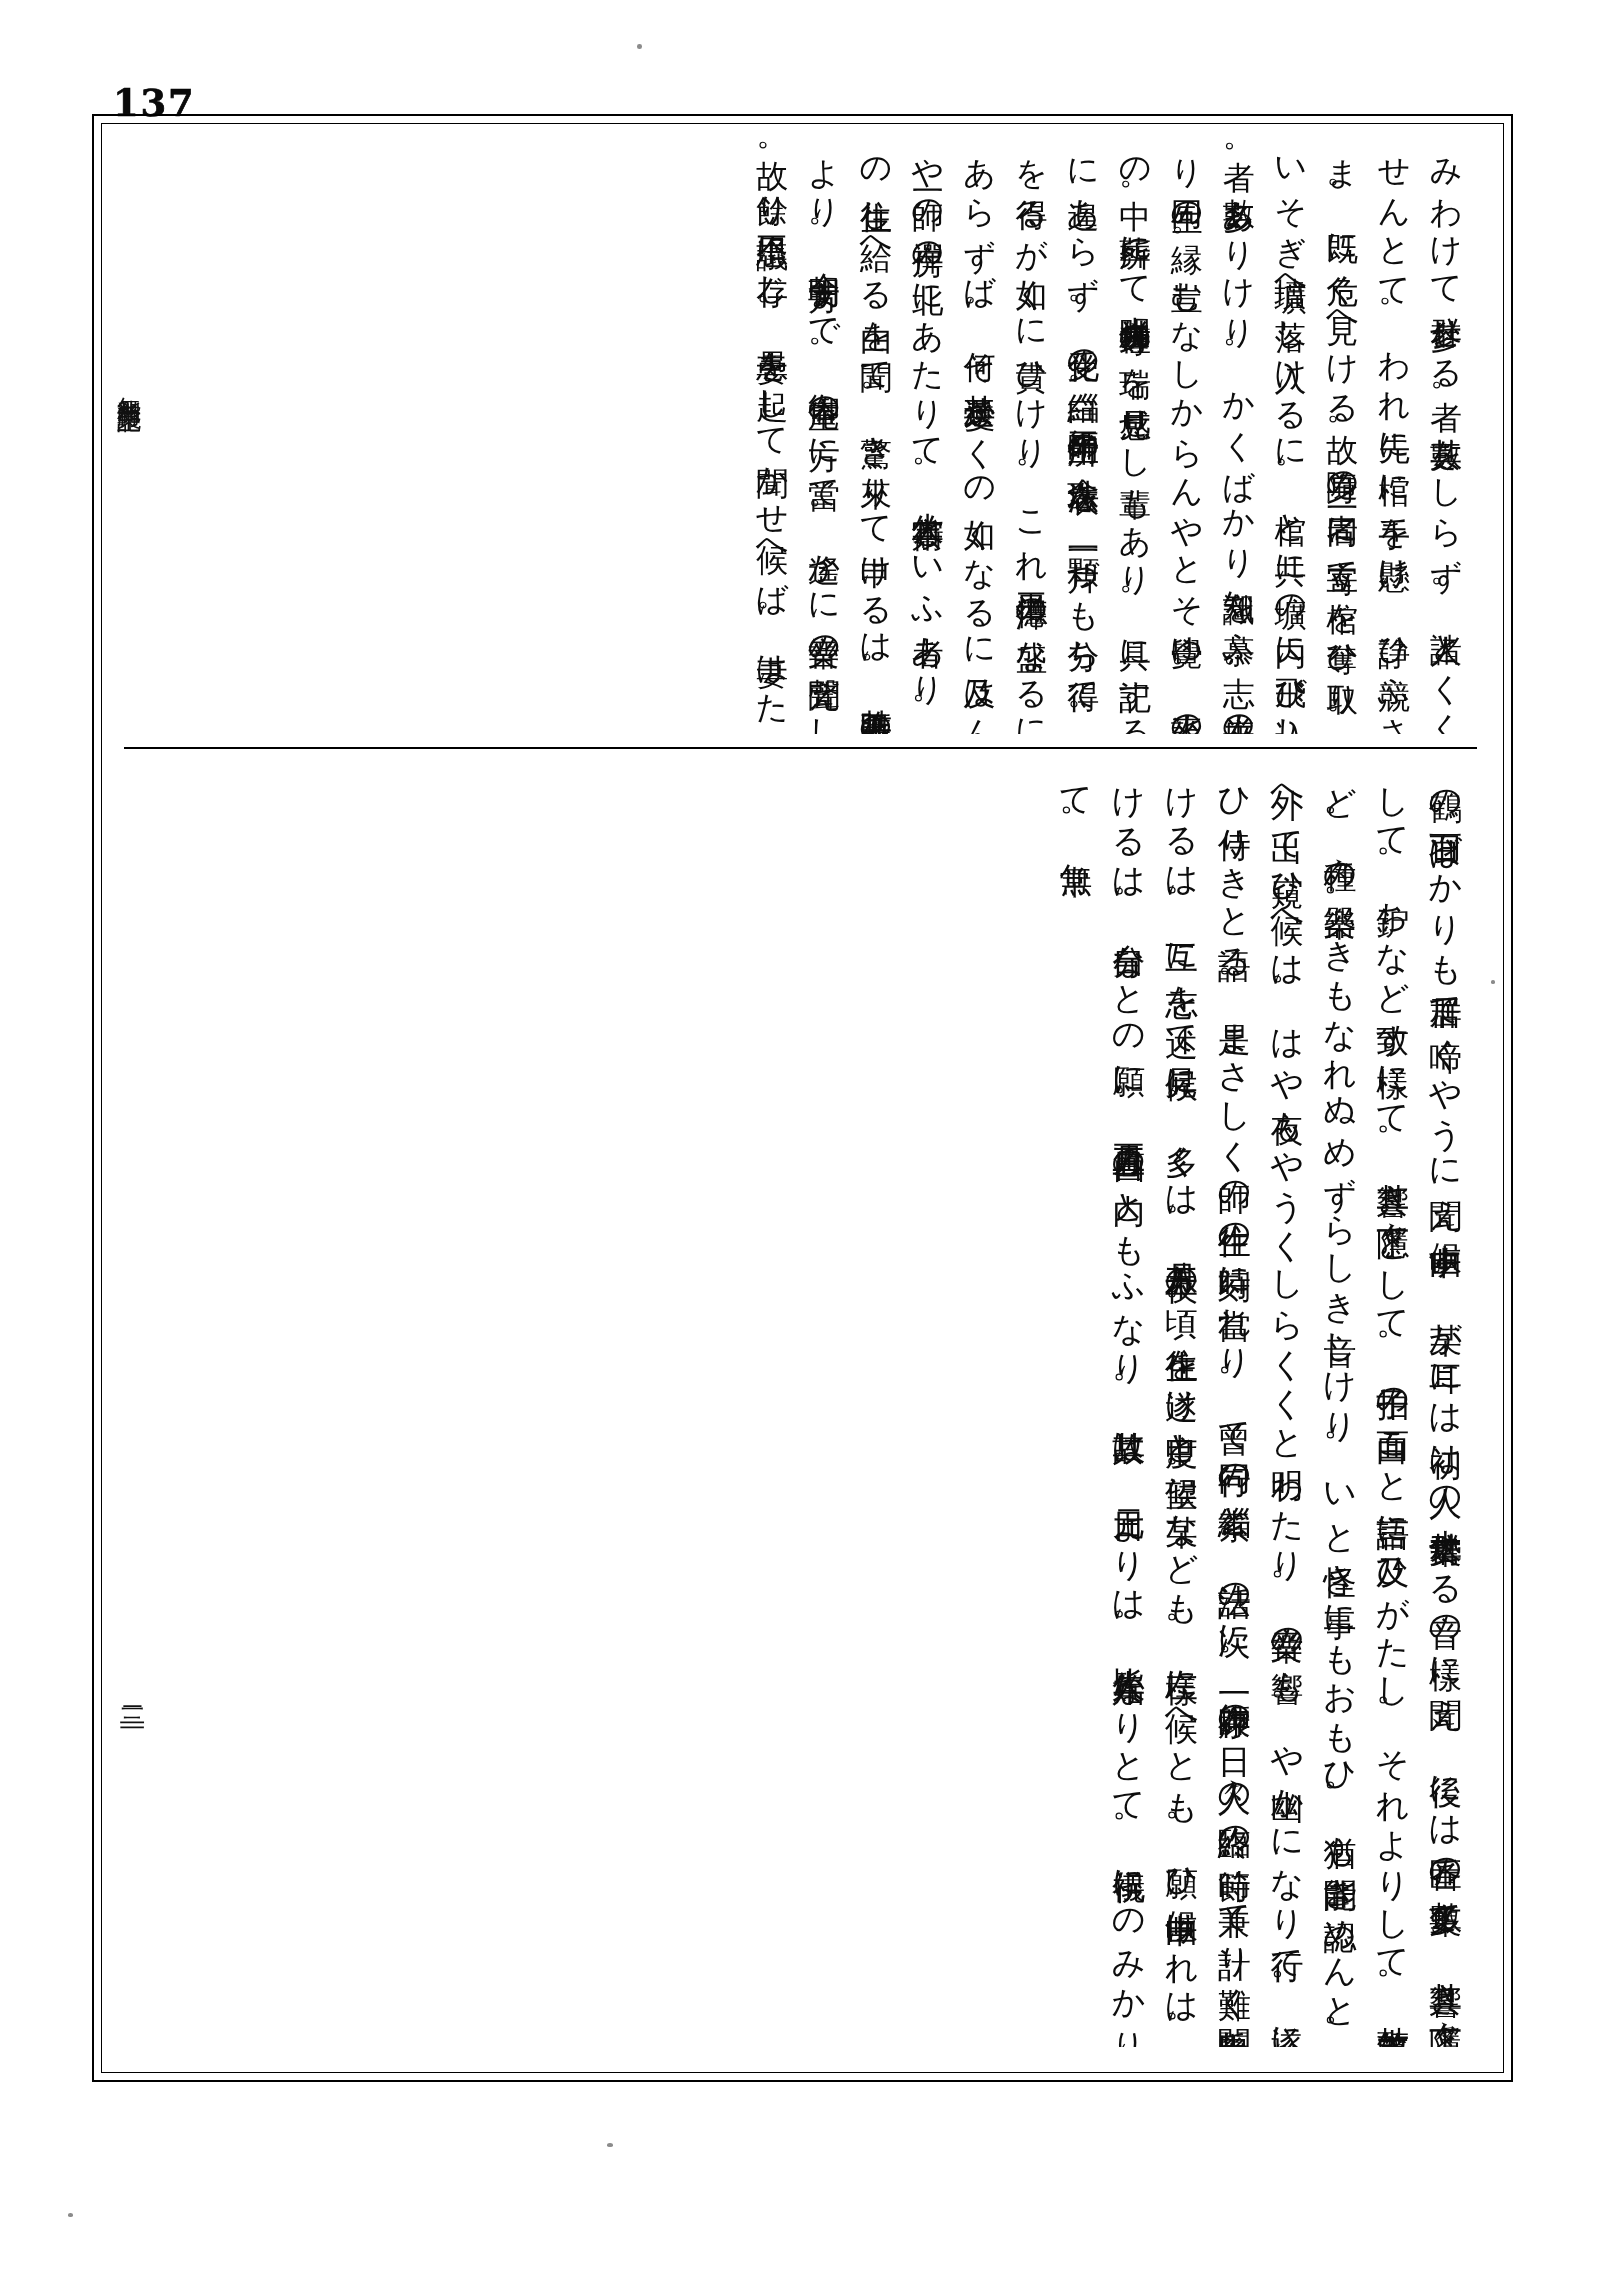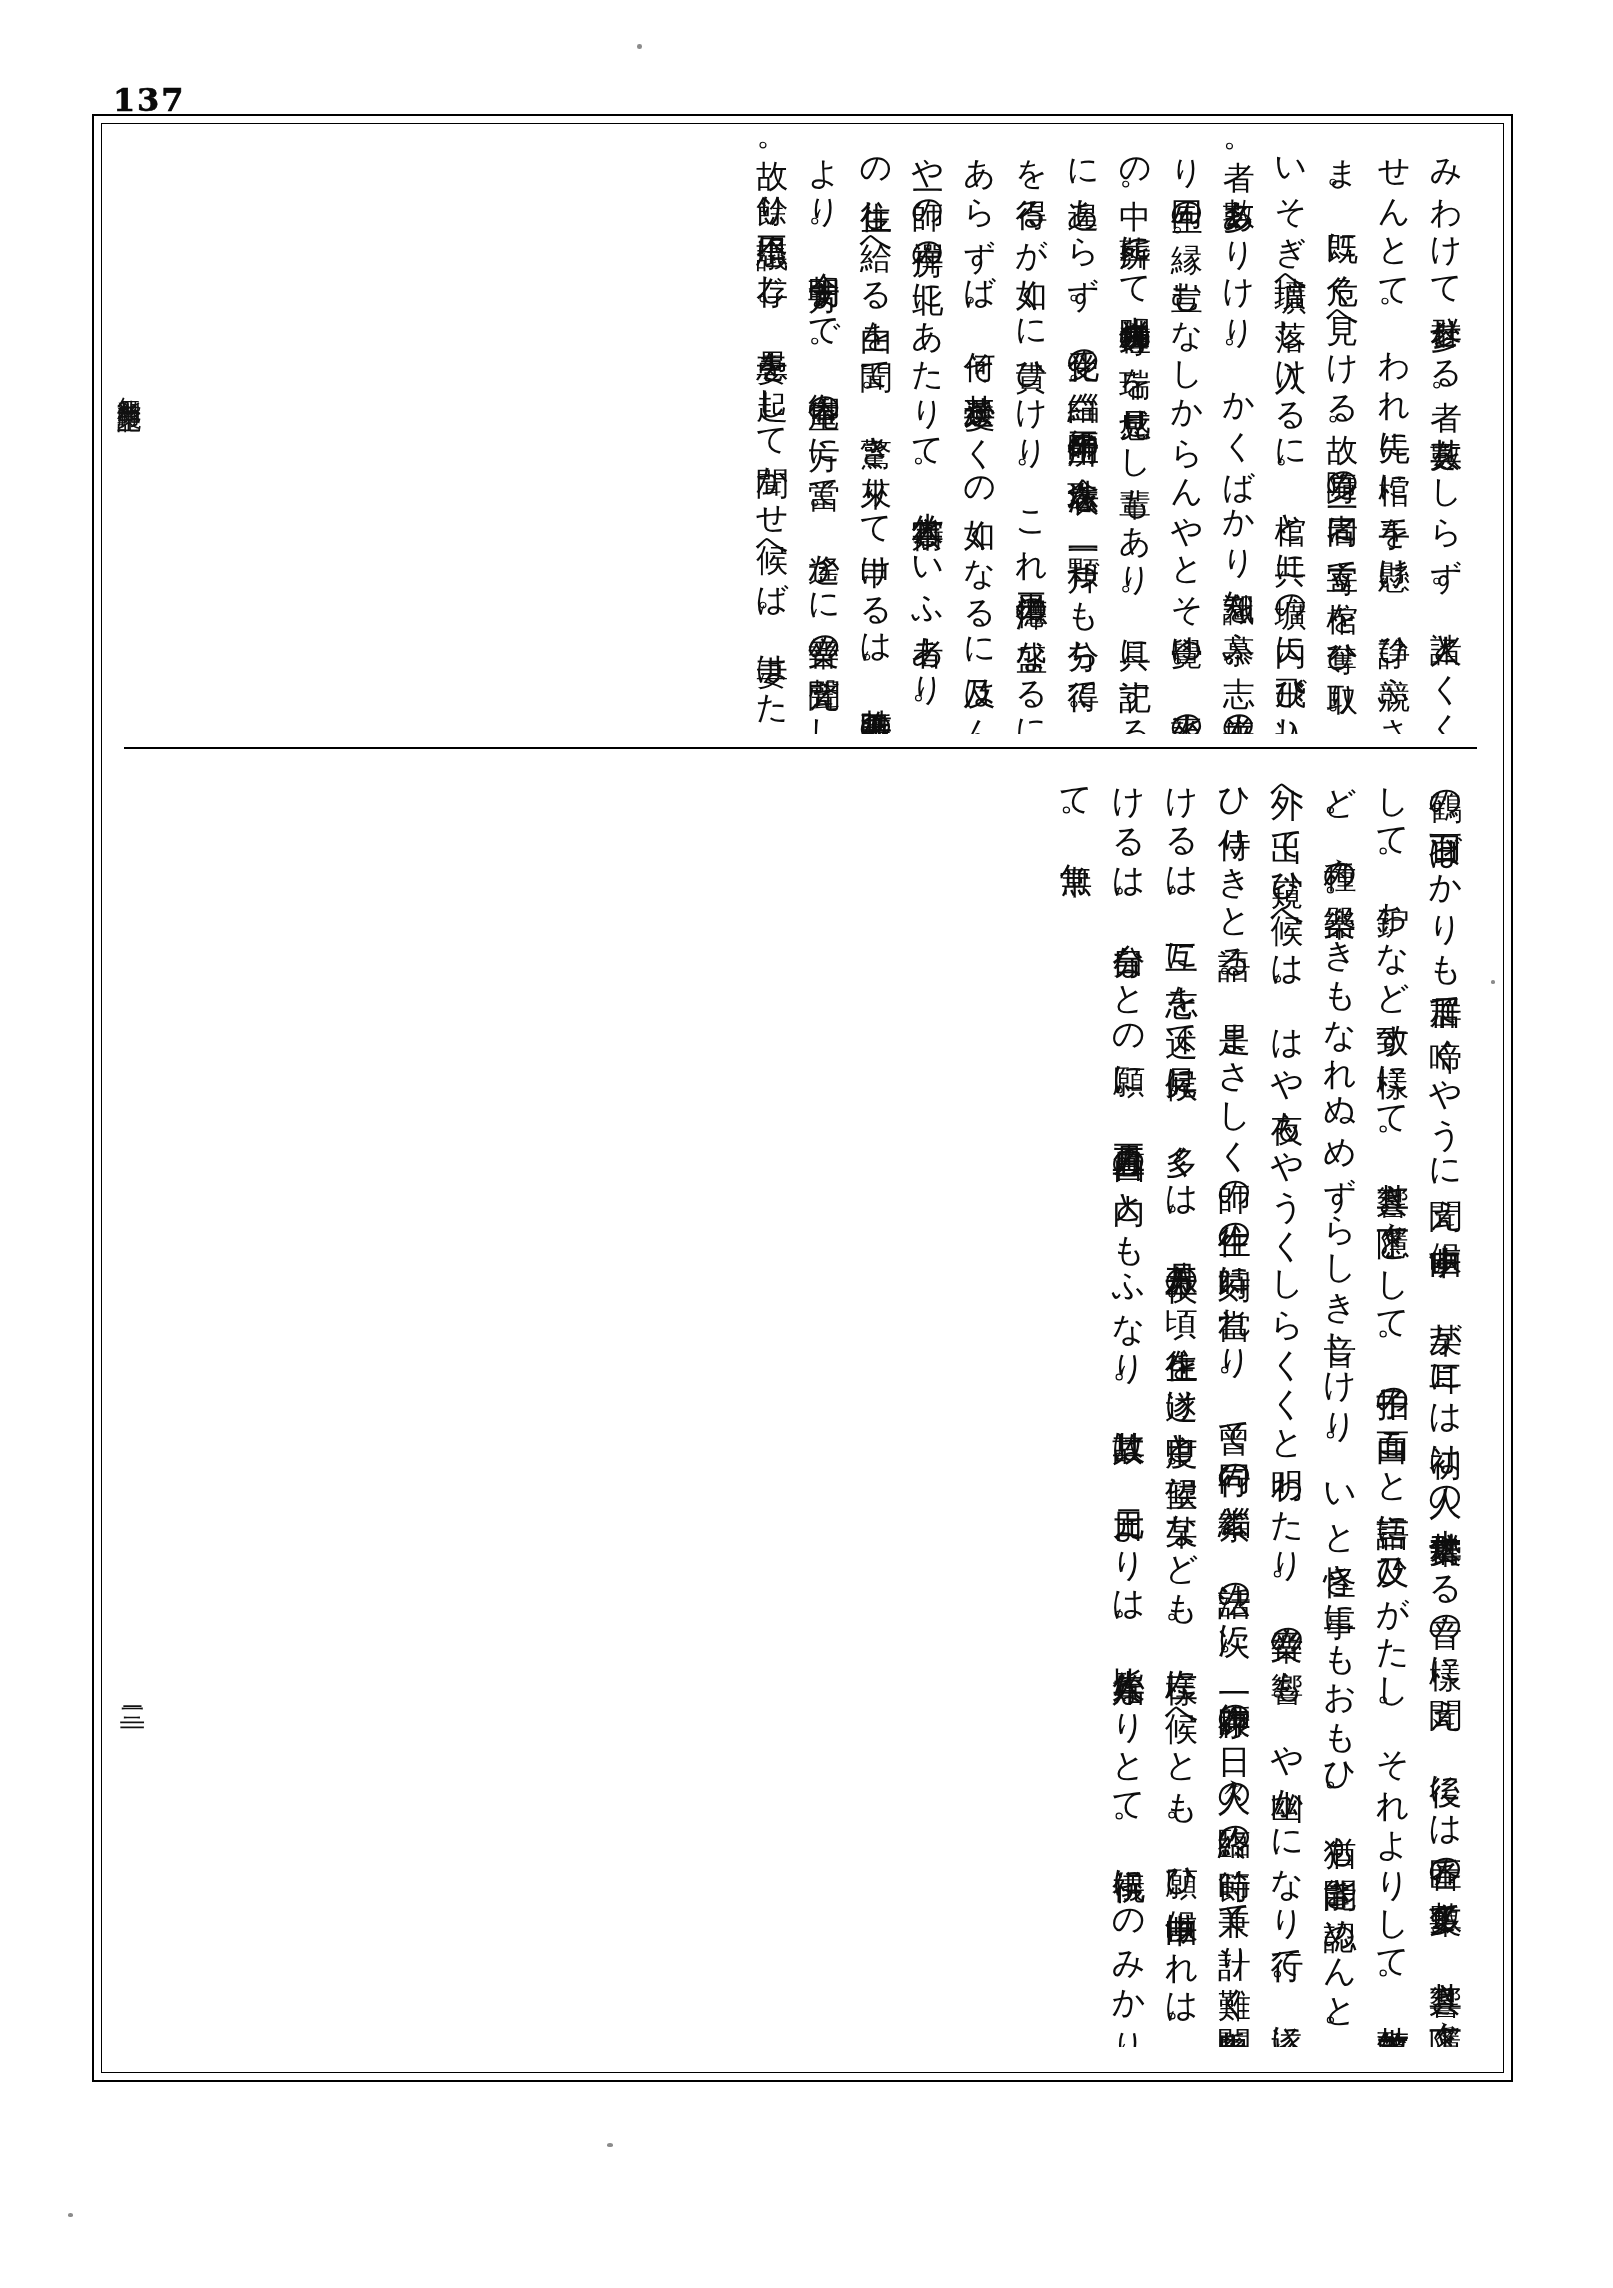--- a/index.html
+++ b/index.html
@@ -16,21 +16,21 @@
     overflow: hidden;
   }
 
   
   .page-number {
     position: absolute;
     left: 113px;
     top: 81px;
     font-family: "DejaVu Serif", "Liberation Serif", serif;
     font-weight: 700;
-    font-size: 32px;
+    font-size: 37px;
     letter-spacing: 1.8px;
     color: #0a0a0a;
     -webkit-text-stroke: 0.6px #000;
   }
 
   
   .running-header {
     position: absolute;
     left: 100px;
     top: 378px;

